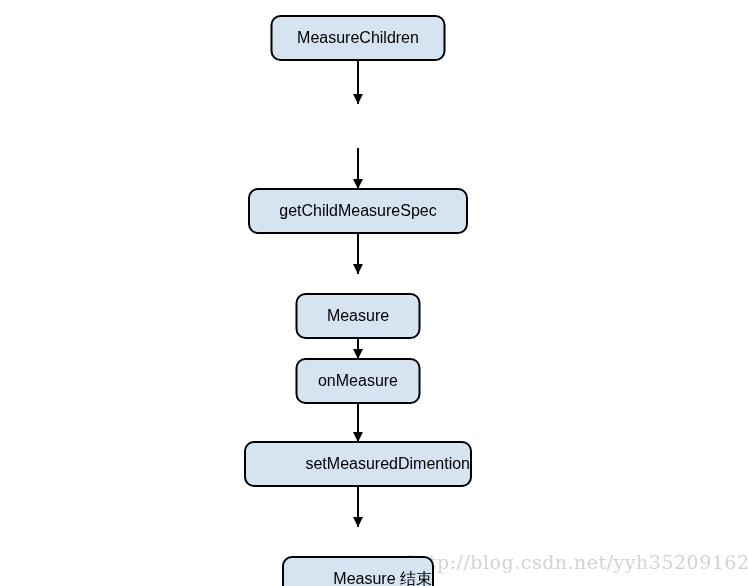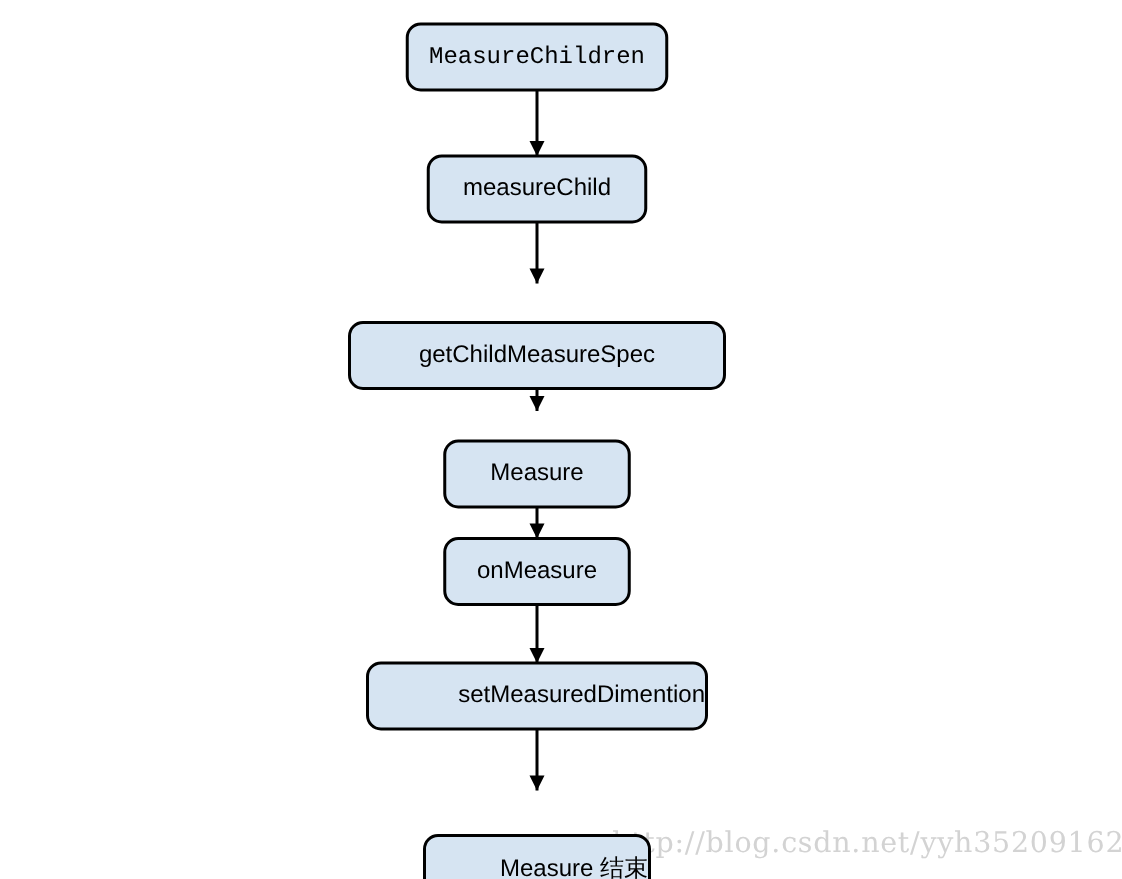--- a/index.html
+++ b/index.html
@@ -51,23 +51,23 @@
     left: 408px;
     top: 551px;
     font-family: "DejaVu Serif", "Liberation Serif", serif;
     font-size: 19px;
     letter-spacing: 0.5px;
     color: var(--watermark-color, #d3d3d3);
     z-index: 0;
     white-space: nowrap;
   }
   
-  .n1 { top: 15px;  width: 175px; font-family: Liberation Mono, monospace; }
+  .n1 { top: 15px;  width: 175px; }
   .n2 { top: 103px; width: 147px; }
-  .n3 { top: 188px; width: 252px; margin-top: 26px; }
+  .n3 { top: 188px; width: 220px; }
   .n4 { top: 273px; width: 125px; margin-top: 20px; }
   .n5 { top: 358px; width: 125px; }
   .n6 { top: 441px; width: 228px; justify-content: flex-end; }
   .n7 { top: 556px; width: 152px; justify-content: flex-end; }
   
   .a1 { top: 60px;  height: 44px; }
   .a2 { top: 148px; height: 41px; }
   .a3 { top: 232px; height: 42px; }
   .a4 { top: 317px; height: 42px; }
   .a5 { top: 402px; height: 40px; }
@@ -78,23 +78,20 @@
 
 <div class="canvas" style="--node-fill: #d6e4f2; --node-border: #000000; --arrow-color: #000000; --watermark-color: #d3d3d3; background: rgb(255, 255, 255);">
 
   <div class="watermark">http://blog.csdn.net/yyh352091626</div>
 
   <div class="node n1">
     <span>MeasureChildren</span>
   </div>
   <div class="arrow a1"></div>
 
-  <div class="node n2">
-    <span>measureChild</span>
-  </div>
   <div class="arrow a2"></div>
 
   <div class="node n3">
     <span>getChildMeasureSpec</span>
   </div>
   <div class="arrow a3"></div>
 
   <div class="node n4">
     <span>Measure</span>
   </div>

